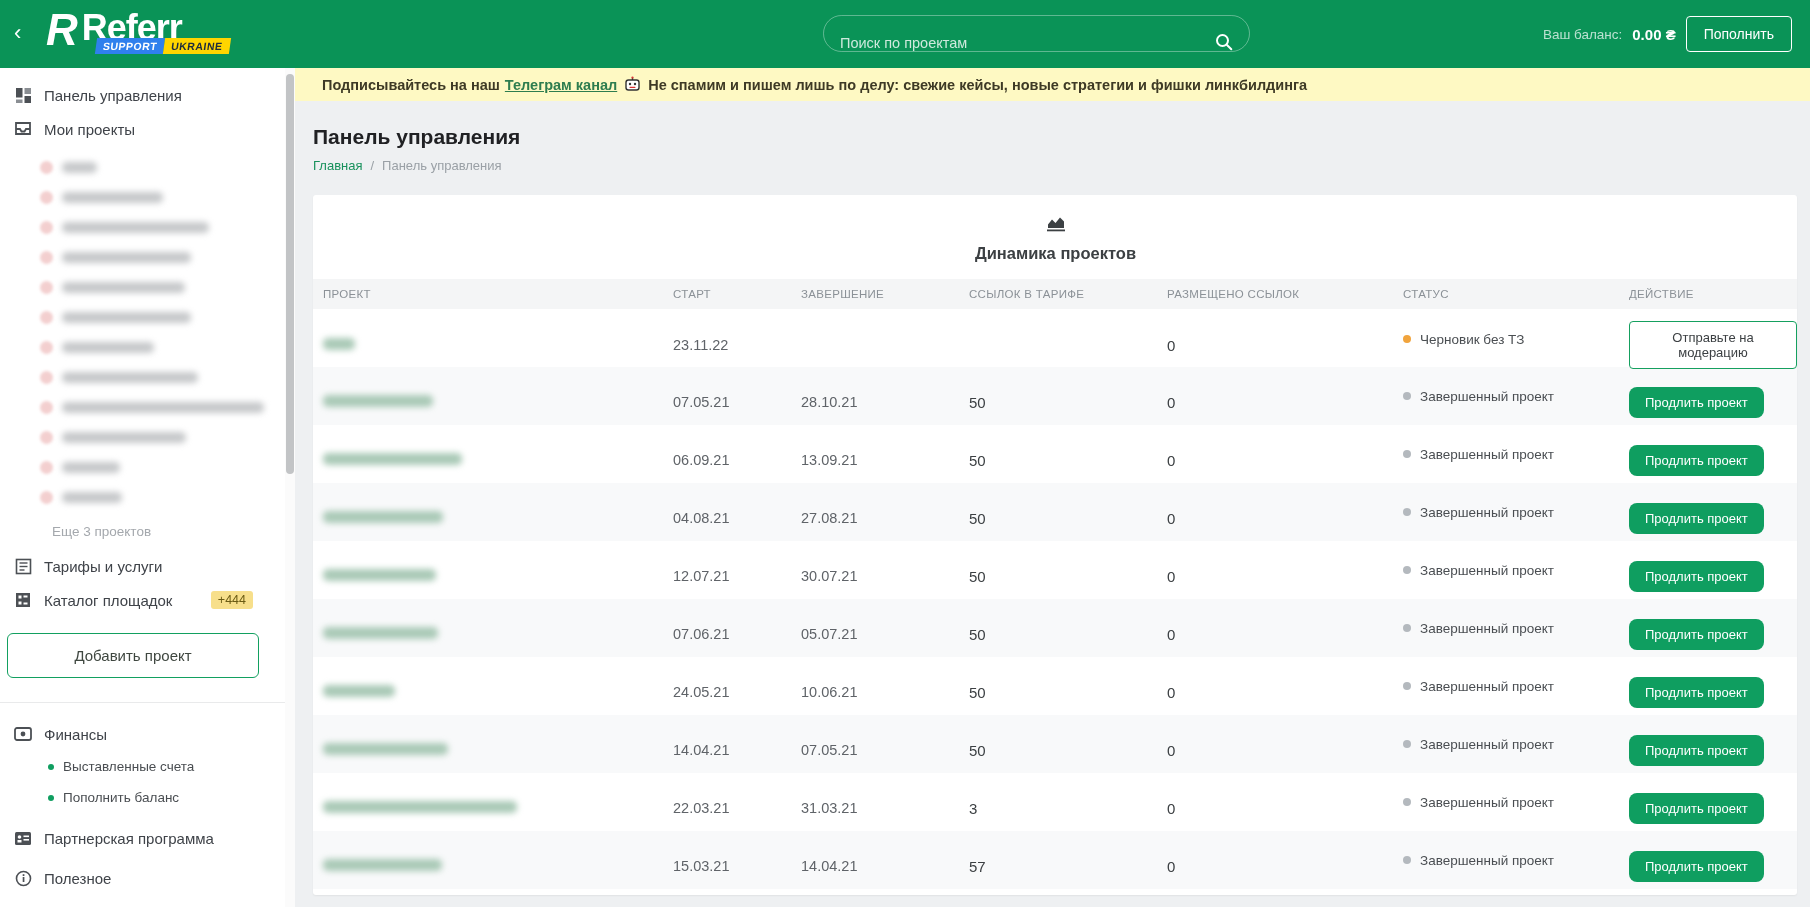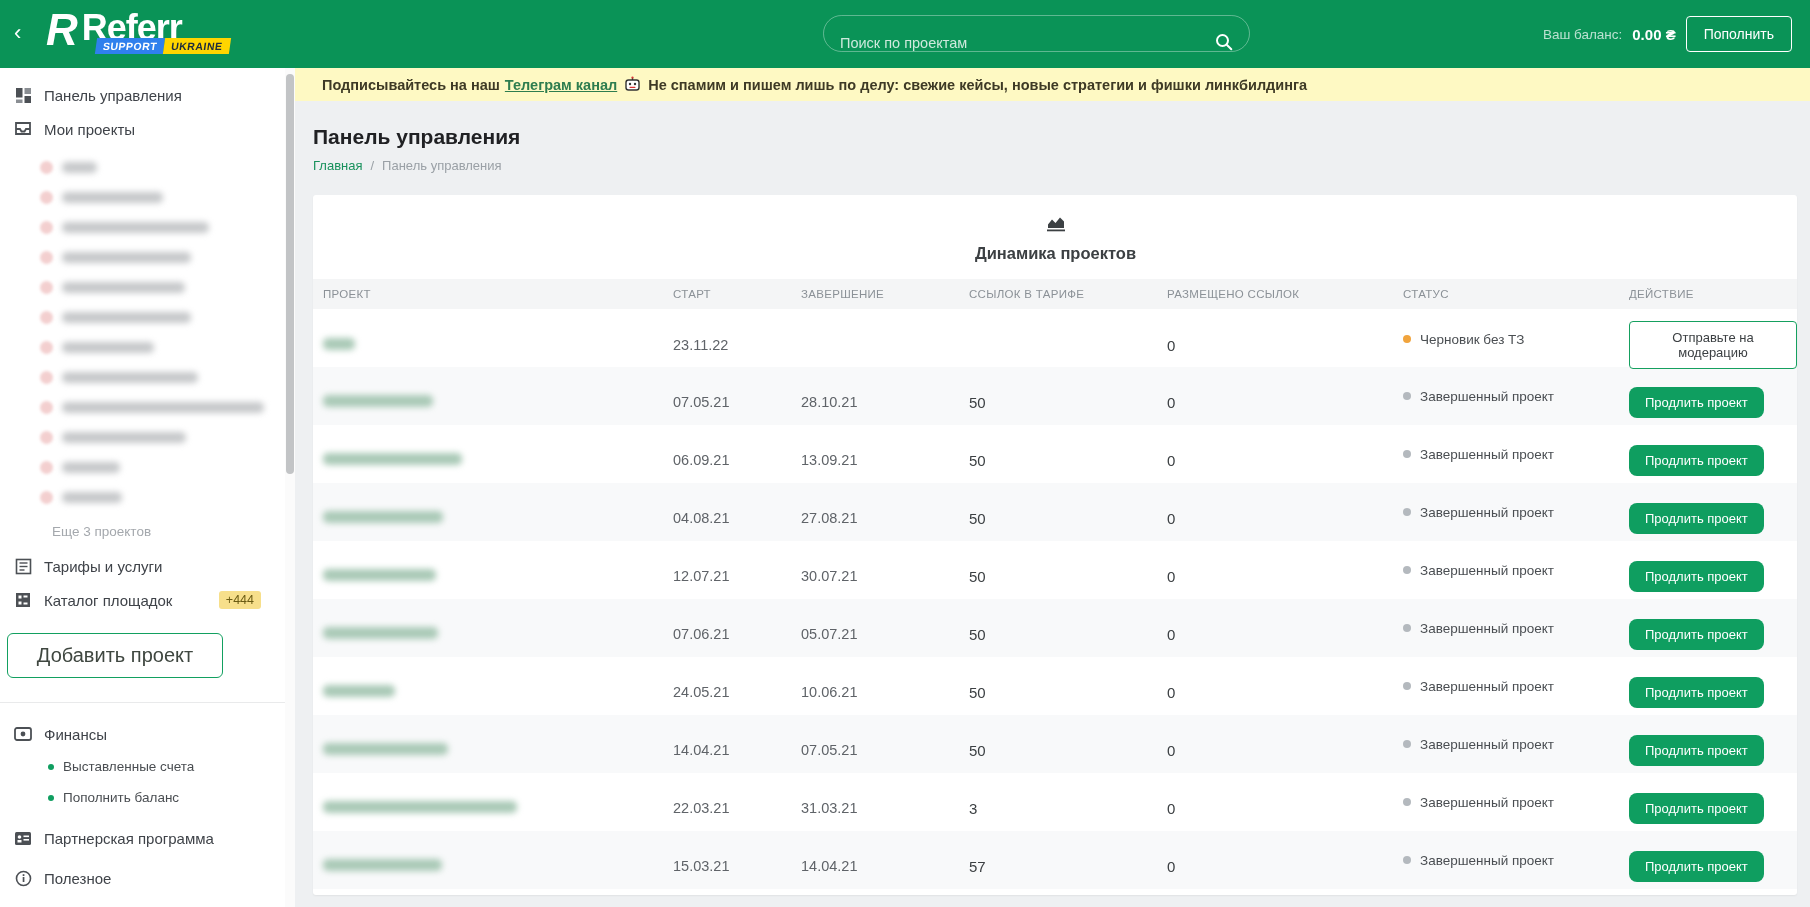--- a/index.html
+++ b/index.html
@@ -31,22 +31,22 @@
   .side-scrollbar { position:absolute; right:0; top:0; width:10px; height:100%; background:#fbfbfb; }
   .side-thumb { position:absolute; right:1px; top:6px; width:8px; height:400px; background:#c2c4c6; border-radius:4px; cursor:pointer; }
   .side-item { display:flex; align-items:center; gap:12px; padding:8px 14px; font-size:15px; color:#3f4349; cursor:pointer; }
   .side-item .ic { width:18px; height:18px; color:#4c5055; flex:none; display:flex; align-items:center; justify-content:center; }
   .side-item:first-child { margin-top:10px; }
   .proj-list { margin:6px 0 2px 0; }
   .proj-item { display:flex; align-items:center; height:30px; padding-left:40px; cursor:pointer; }
   .proj-dot { width:13px; height:13px; border-radius:50%; background:#f3cfcf; filter:blur(1.5px); flex:none; }
   .proj-bar { height:11px; border-radius:5px; background:#c6c8ca; filter:blur(3px); margin-left:9px; }
   .more-projects { padding:10px 0 10px 52px; color:#a4a8ad; font-size:13.5px; }
-  .badge-count { margin-left:auto; margin-right:20px; background:#f7df8b; color:#6b5b13; font-size:12.5px; padding:2px 7px; border-radius:3px; }
-  .add-project-btn { display:block; width:216px; margin:16px 0 0 7px; height:45px; background:#fff; border:1px solid #12a060; border-radius:6px; color:#3f4740; font-size:20px; cursor:pointer; font-family:"Liberation Sans", sans-serif; }
+  .badge-count { margin-left:auto; margin-right:28px; background:#f7df8b; color:#6b5b13; font-size:12.5px; padding:2px 7px; border-radius:3px; }
+  .add-project-btn { display:block; width:252px; margin:16px 0 0 7px; height:45px; background:#fff; border:1px solid #12a060; border-radius:6px; color:#3f4740; font-size:15px; cursor:pointer; font-family:"Liberation Sans", sans-serif; }
   .side-divider { border:none; border-top:1px solid #e9eaeb; margin:24px 0 14px 0; }
   .sub-item { display:flex; align-items:center; gap:9px; padding:8px 0 8px 48px; font-size:13.5px; color:#4a4e52; cursor:pointer; }
   .sub-bullet { width:6px; height:6px; border-radius:50%; background:#0f9e60; flex:none; }
   .finance-group { margin:2px 0 6px 0; }
 
   
   .main { flex:1; display:flex; flex-direction:column; overflow:hidden; }
   .banner { height:33px; background:#fef9c3; display:flex; align-items:center; padding-left:27px; font-size:14.5px; color:#3e3a25; gap:5px;font-weight:bold; }
   .banner a { color:#2e7d4f; text-decoration:underline; cursor:pointer; }
   .robot-ic { width:17px; height:17px; display:inline-flex; margin:0 2px; }

